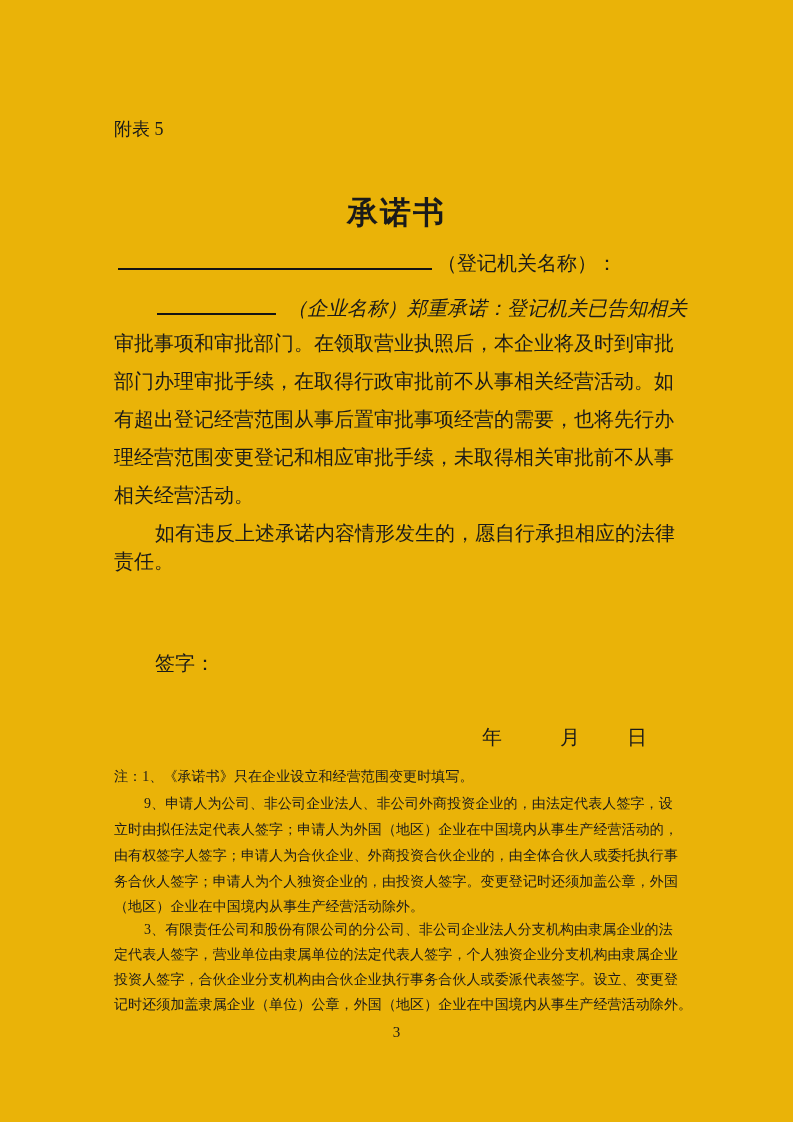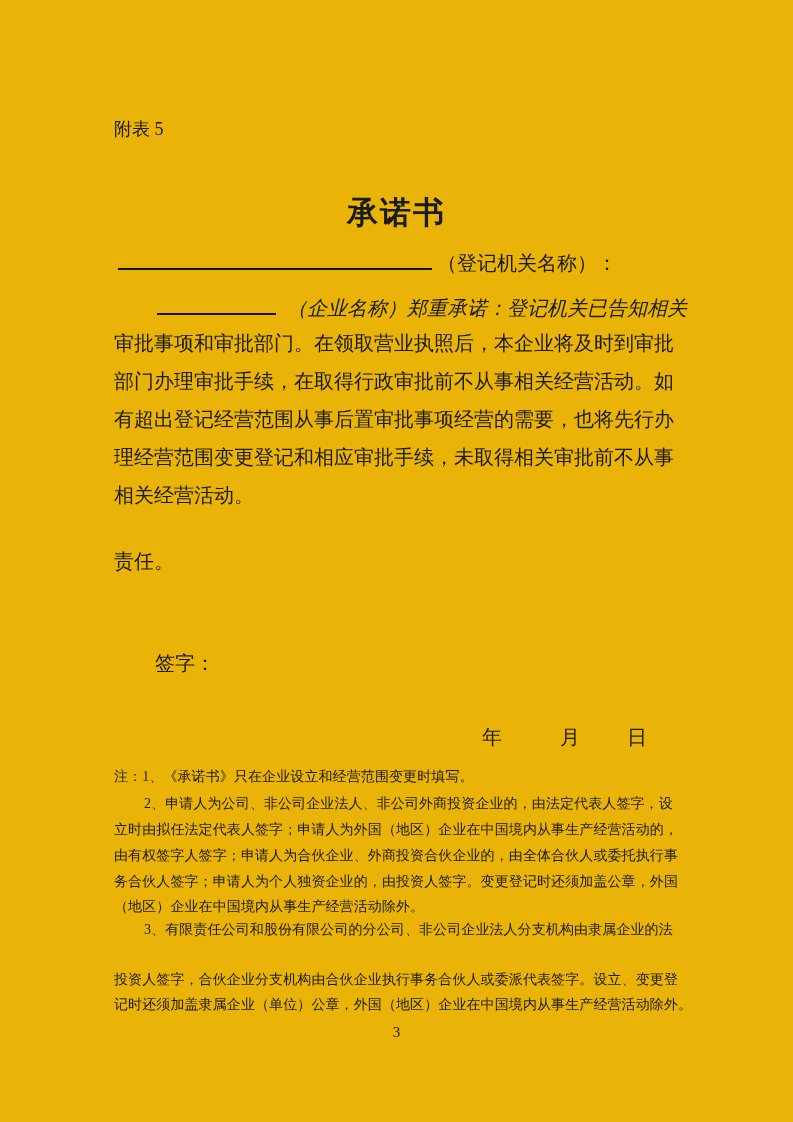--- a/index.html
+++ b/index.html
@@ -105,33 +105,35 @@
   <div class="abs body-line l2">
     <span class="blank blank-short"></span>
     <span>（企业名称）郑重承诺：登记机关已告知相关</span>
   </div>
 
   <div class="abs body-line l3">审批事项和审批部门。在领取营业执照后，本企业将及时到审批</div>
   <div class="abs body-line l4">部门办理审批手续，在取得行政审批前不从事相关经营活动。如</div>
   <div class="abs body-line l5">有超出登记经营范围从事后置审批事项经营的需要，也将先行办</div>
   <div class="abs body-line l6">理经营范围变更登记和相应审批手续，未取得相关审批前不从事</div>
   <div class="abs body-line l7">相关经营活动。</div>
+  <div class="abs body-line l8">如有违反上述承诺内容情形发生的，愿自行承担相应的法律</div>
   <div class="abs body-line l9">责任。</div>
 
   <div class="abs signature-label">签字：</div>
 
   <div class="abs date-label date-year">年</div>
   <div class="abs date-label date-month">月</div>
   <div class="abs date-label date-day">日</div>
 
   <div class="abs note-line n1">注：1、《承诺书》只在企业设立和经营范围变更时填写。</div>
-  <div class="abs note-line n2">2、申请人为公司、非公司企业法人、非公司外商投资企业的，由法定代表人签字，设</div>
+  <div class="abs note-line n2">9、申请人为公司、非公司企业法人、非公司外商投资企业的，由法定代表人签字，设</div>
   <div class="abs note-line n3">立时由拟任法定代表人签字；申请人为外国（地区）企业在中国境内从事生产经营活动的，</div>
   <div class="abs note-line n4">由有权签字人签字；申请人为合伙企业、外商投资合伙企业的，由全体合伙人或委托执行事</div>
   <div class="abs note-line n5">务合伙人签字；申请人为个人独资企业的，由投资人签字。变更登记时还须加盖公章，外国</div>
   <div class="abs note-line n6">（地区）企业在中国境内从事生产经营活动除外。</div>
   <div class="abs note-line n7">3、有限责任公司和股份有限公司的分公司、非公司企业法人分支机构由隶属企业的法</div>
+  <div class="abs note-line n8">定代表人签字，营业单位由隶属单位的法定代表人签字，个人独资企业分支机构由隶属企业</div>
   <div class="abs note-line n9">投资人签字，合伙企业分支机构由合伙企业执行事务合伙人或委派代表签字。设立、变更登</div>
   <div class="abs note-line n10">记时还须加盖隶属企业（单位）公章，外国（地区）企业在中国境内从事生产经营活动除外。</div>
 
   <div class="abs page-number">3</div>
 
 </div>
 
 </body></html>

